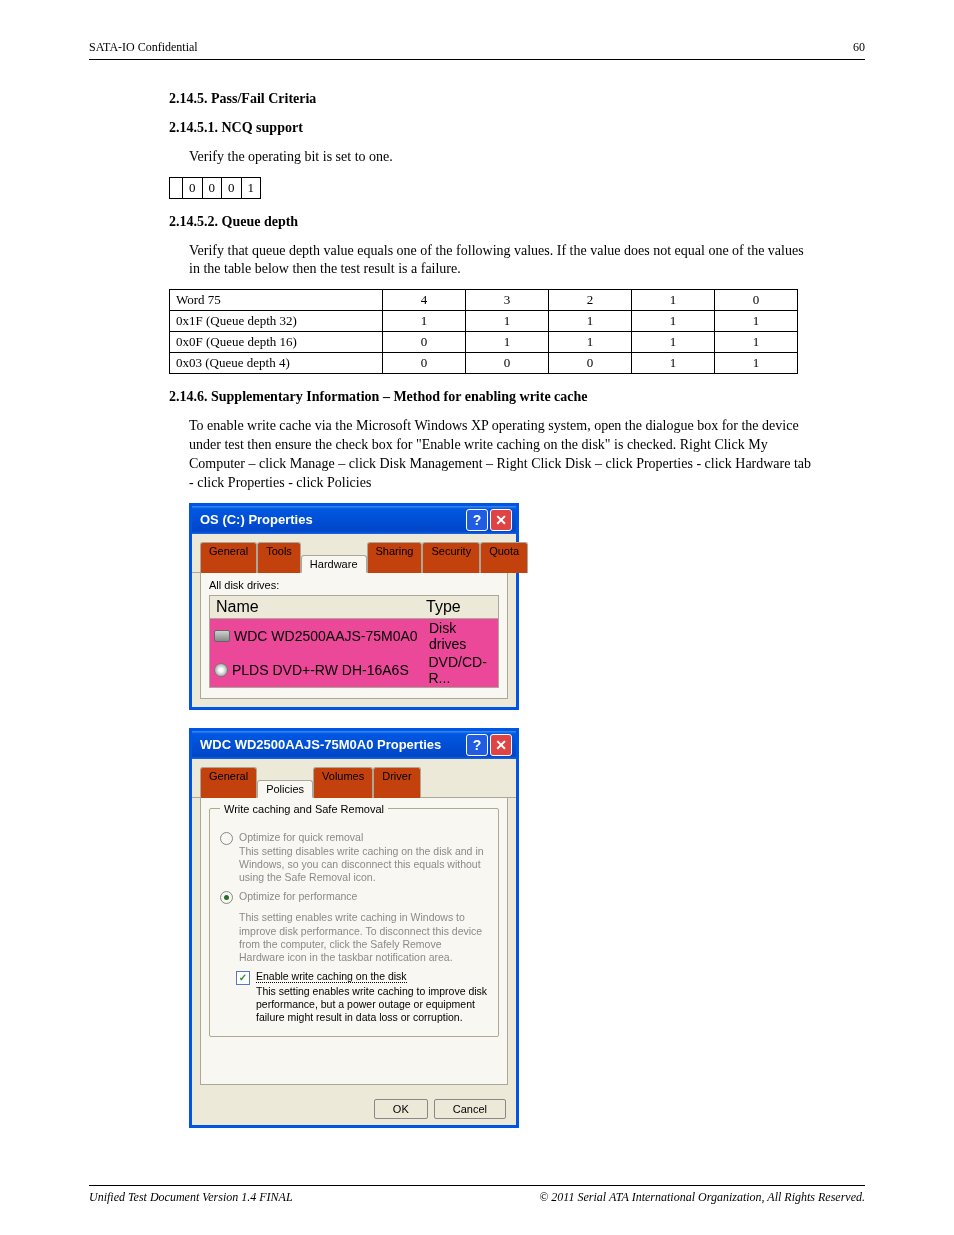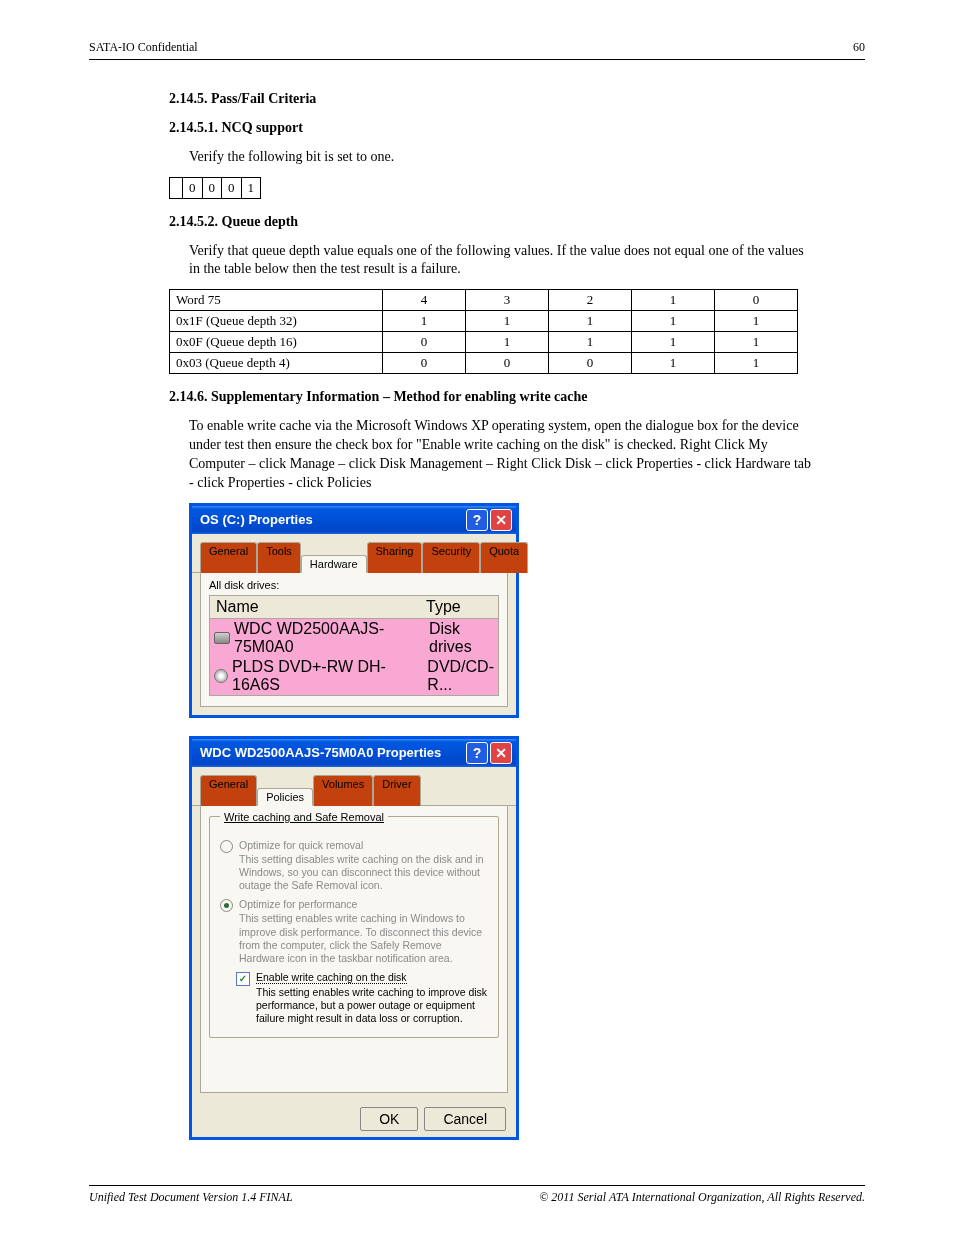--- a/index.html
+++ b/index.html
@@ -114,22 +114,22 @@
     display: flex;
     background: #ECE9D8;
     border: 1px solid #ACA899;
     font-size: 16px;
     margin-top: 4px;
   }
   .list-hdr span { padding: 2px 6px; }
   .list-body {
     border: 1px solid #ACA899;
     border-top: none;
-    background: #f9a8d4;
-    font-size: 16px;
+    background: #ec4899;
+    font-size: 14px;
   }
   .list-row { display: flex; align-items: center; padding: 1px 4px; }
   .list-icon {
     width: 14px; height: 10px; margin-right: 4px;
     border-radius: 2px;
   }
   .drive-icon { background: linear-gradient(#d0d0d0,#888); border:1px solid #666; }
   .dvd-icon { background: radial-gradient(circle,#fff 20%,#c0c0c0 60%,#888 100%); border-radius:50%; width:12px;height:12px; border:1px solid #777;}
   
   .props-window.tall .tab-panel { min-height: 270px; position: relative; }
@@ -140,21 +140,20 @@
     margin-top: 4px;
     position: relative;
   }
   .legend {
     position: relative;
     top: -14px;
     background: #F8F7F2;
     padding: 0 4px;
     font-size: 11px;
     display: inline-block;
-    text-decoration: underline;
   }
   .opt-row { display: flex; align-items: flex-start; gap: 6px; margin: 2px 0 2px 0; }
   .radio {
     width: 11px; height: 11px; border: 1px solid #888; border-radius: 50%;
     display:inline-flex;align-items:center;justify-content:center;margin-top:1px;
     flex: 0 0 11px;
   }
   .radio.sel::after{content:"";width:5px;height:5px;border-radius:50%;background:#2b6e2b;}
   .checkbox {
     width: 12px; height: 12px; border: 1px solid #5577cc; background:#fff;
@@ -164,21 +163,21 @@
   .checkbox.checked::after{content:"\2713";color:#2a8a2a;font-size:10px;font-weight:bold;line-height:10px;}
   .grey { color: #8a8a8a; font-size: 10.5px; line-height: 1.25; }
   .black11 { color:#000; font-size: 10.5px; line-height:1.25; }
   .underline-dash { border-bottom: 1px dotted #000; }
   .btn-row { display:flex; justify-content:flex-end; gap:6px; padding:6px 10px; }
   .win-btn {
     background: #ECE9D8;
     border: 1px solid #888;
     border-radius: 2px;
     padding: 3px 18px;
-    font-size: 14px;
+    font-size: 11px;
   }
   
   .footer {
     position: absolute;
     bottom: 30px;
     left: 50px;
     right: 50px;
     font-style: italic;
   }
   .footer-row {
@@ -196,21 +195,21 @@
   <div class="header">
     <span>SATA-IO Confidential</span>
     <span>60</span>
   </div>
   <hr class="hr-top">
 
   <div class="body-content">
 
     <div class="para"><b>2.14.5.  Pass/Fail Criteria</b></div>
     <div class="para"><b>2.14.5.1.  NCQ support</b></div>
-    <div class="para indent">Verify the following bit is set to one.</div>
+    <div class="para indent">Verify the operating bit is set to one.</div>
 
     <table class="spec indent">
       <tbody>
       <tr>
         <td></td>
         <td>0</td>
         <td>0</td>
         <td>0</td>
         <td>1</td>
       </tr>
@@ -313,29 +312,29 @@
           <span class="tab">Driver</span>
         </div>
         <div class="tab-panel">
           <div class="fieldset">
             <span class="legend">Write caching and Safe Removal</span>
 
             <div class="opt-row">
               <span class="radio"></span>
               <div style="flex:1">
                 <div class="grey">Optimize for quick removal</div>
-                <div class="grey" style="margin-top:1px">This setting disables write caching on the disk and in Windows, so you can disconnect this device without outage the Safe Removal icon.</div>
+                <div class="grey" style="margin-top:1px">This setting disables write caching on the disk and in Windows, so you can disconnect this equals without using the Safe Removal icon.</div>
               </div>
             </div>
 
             <div class="opt-row" style="margin-top:6px">
               <span class="radio sel"></span>
               <div style="flex:1">
                 <div class="grey">Optimize for performance</div>
-                <div class="grey" style="margin-top:1px">This setting enables write caching in Windows to improve disk performance. To disconnect this device from the computer, click the Safely Remove Hardware icon in the taskbar notification area.</div>
+                <div class="grey" style="margin-top:8px">This setting enables write caching in Windows to improve disk performance. To disconnect this device from the computer, click the Safely Remove Hardware icon in the taskbar notification area.</div>
               </div>
             </div>
 
             <div class="opt-row" style="margin-left:16px;margin-top:6px">
               <span class="checkbox checked"></span>
               <div style="flex:1">
                 <span class="black11 underline-dash">Enable write caching on the disk</span>
                 <div class="black11" style="margin-top:2px">This setting enables write caching to improve disk performance, but a power outage or equipment failure might result in data loss or corruption.</div>
               </div>
             </div>

